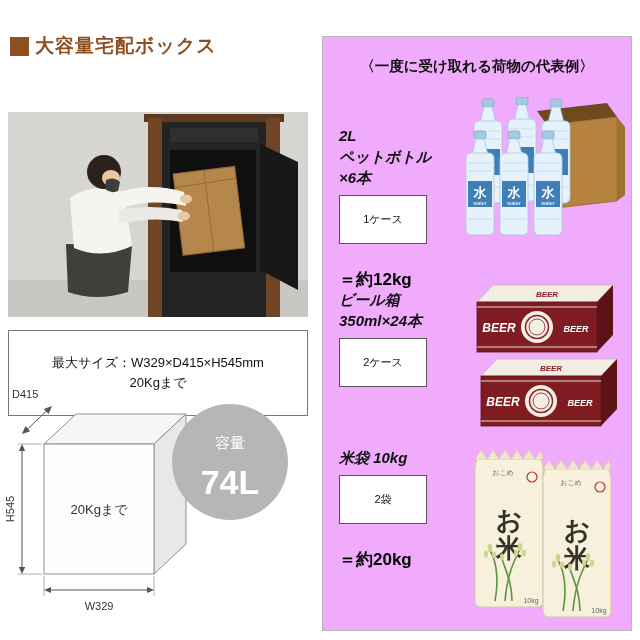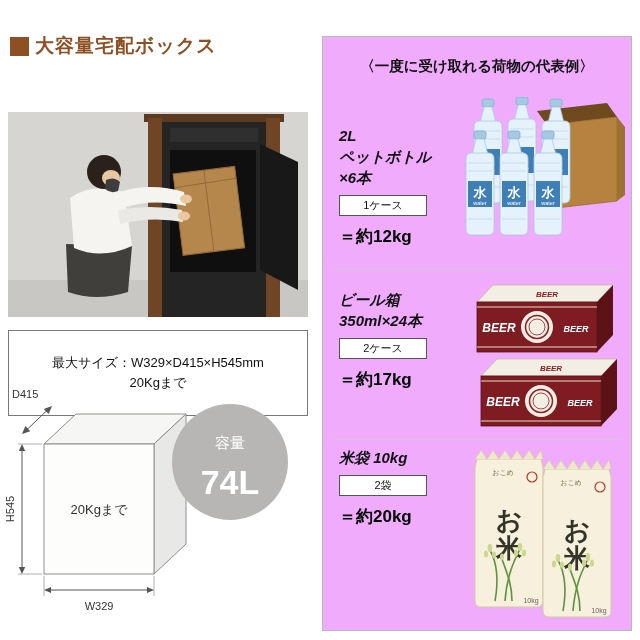--- a/index.html
+++ b/index.html
@@ -21,22 +21,22 @@
   .diagram { position:absolute; left:2px; top:384px; width:310px; height:254px; }
 
   
   .panel { position:absolute; left:322px; top:36px; width:310px; height:595px;
            border:1px solid var(--panel-border); background:#f0abfc; }
   .panel-title { position:absolute; top:20px; left:0; width:100%; text-align:center;
                  font-size:14.5px; font-weight:bold; color:#111; white-space:nowrap; }
   .item-text { position:absolute; left:16px; width:136px; }
   .item-text .line { font-size:15px; font-weight:bold; line-height:1.4; color:#111; white-space:nowrap;font-style:italic; }
   .unit-box { display:inline-block; margin-top:7px; border:1px solid #555; font-size:11px;
-              padding:2px 0; width:88px; text-align:center; color:#111; background:#fff; }
-  .weight { margin-top:9px; font-size:17px; font-weight:bold; color:#000; white-space:nowrap; }
+              padding:16px 0; width:88px; text-align:center; color:#111; background:#fff; }
+  .weight { margin-top:24px; font-size:17px; font-weight:bold; color:#000; white-space:nowrap; }
   .illus { position:absolute; }
   .divider { position:absolute; left:10px; width:288px; height:1px; background:#ccc; }
 </style>
 </head>
 <body>
 
 <div class="page">
 
   <div class="hdr">
     <div class="hdr-sq"></div>
@@ -152,21 +152,20 @@
       <use href="#bottle" x="40" y="34"></use>
       <use href="#bottle" x="74" y="34"></use>
     </svg>
 
     <div class="divider" style="top:232px"></div>
 
     <div class="item-text" style="top:252px">
       <div class="line">ビール箱</div>
       <div class="line">350ml×24本</div>
       <div class="unit-box">2ケース</div>
-      <div class="weight">＝約17kg</div>
     </div>
     <svg class="illus" style="top:242px; right:4px; width:170px; height:152px;" viewBox="0 0 170 152">
       <defs>
         <g id="beercase">
           <polygon points="30,0 150,0 134,17 14,17" fill="#f2eee3" stroke="#c8b8a4" stroke-width="0.8"></polygon>
           <text x="84" y="12" font-size="8" font-style="italic" font-weight="bold" fill="#8a1f24" text-anchor="middle">BEER</text>
           <rect x="14" y="17" width="120" height="50" fill="#7e1c22" stroke="#5c1217" stroke-width="0.8"></rect>
           <polygon points="134,17 150,0 150,50 134,67" fill="#5c1217"></polygon>
           <line x1="14" y1="22" x2="134" y2="22" stroke="#e8ddc8"></line>
           <line x1="14" y1="62" x2="134" y2="62" stroke="#e8ddc8"></line>

